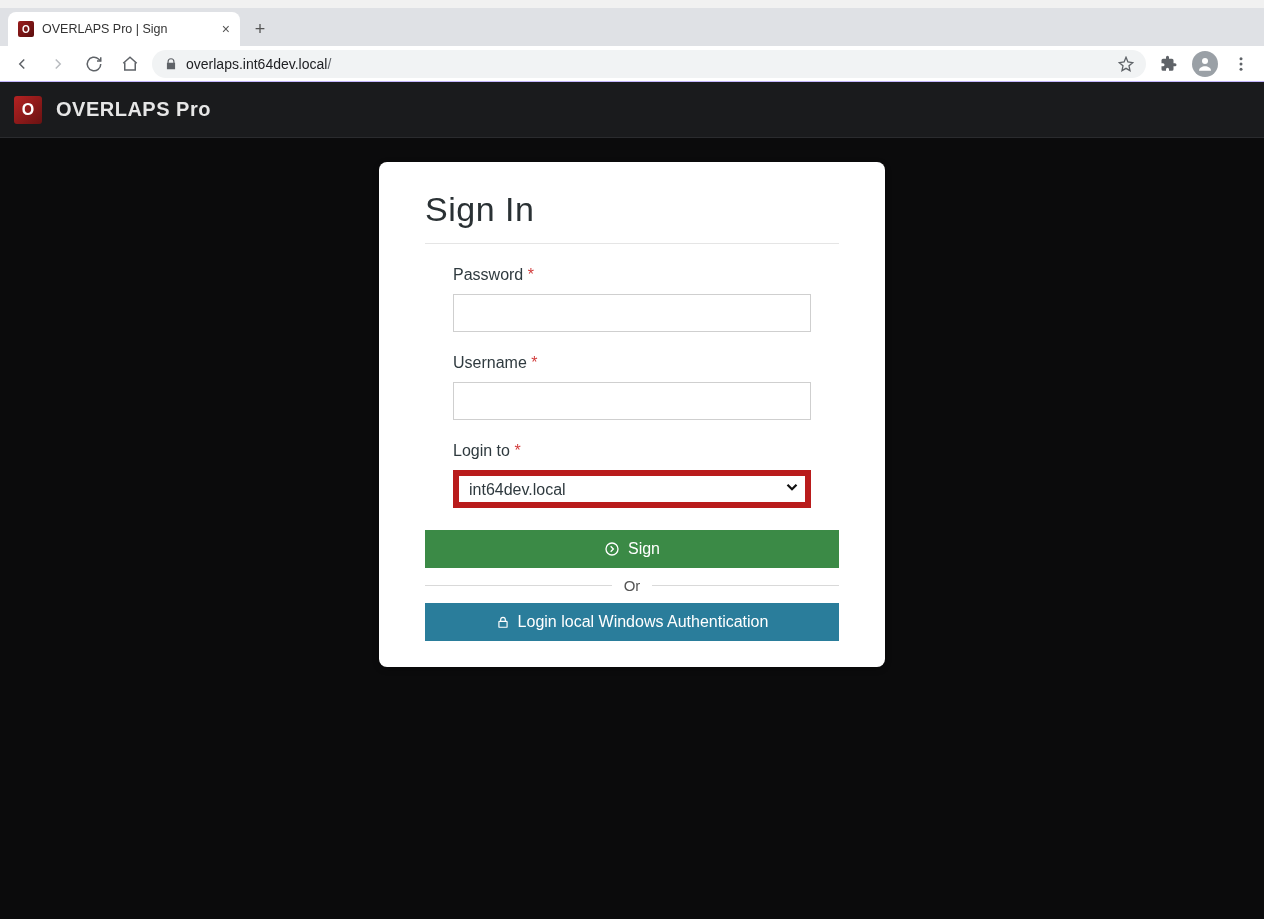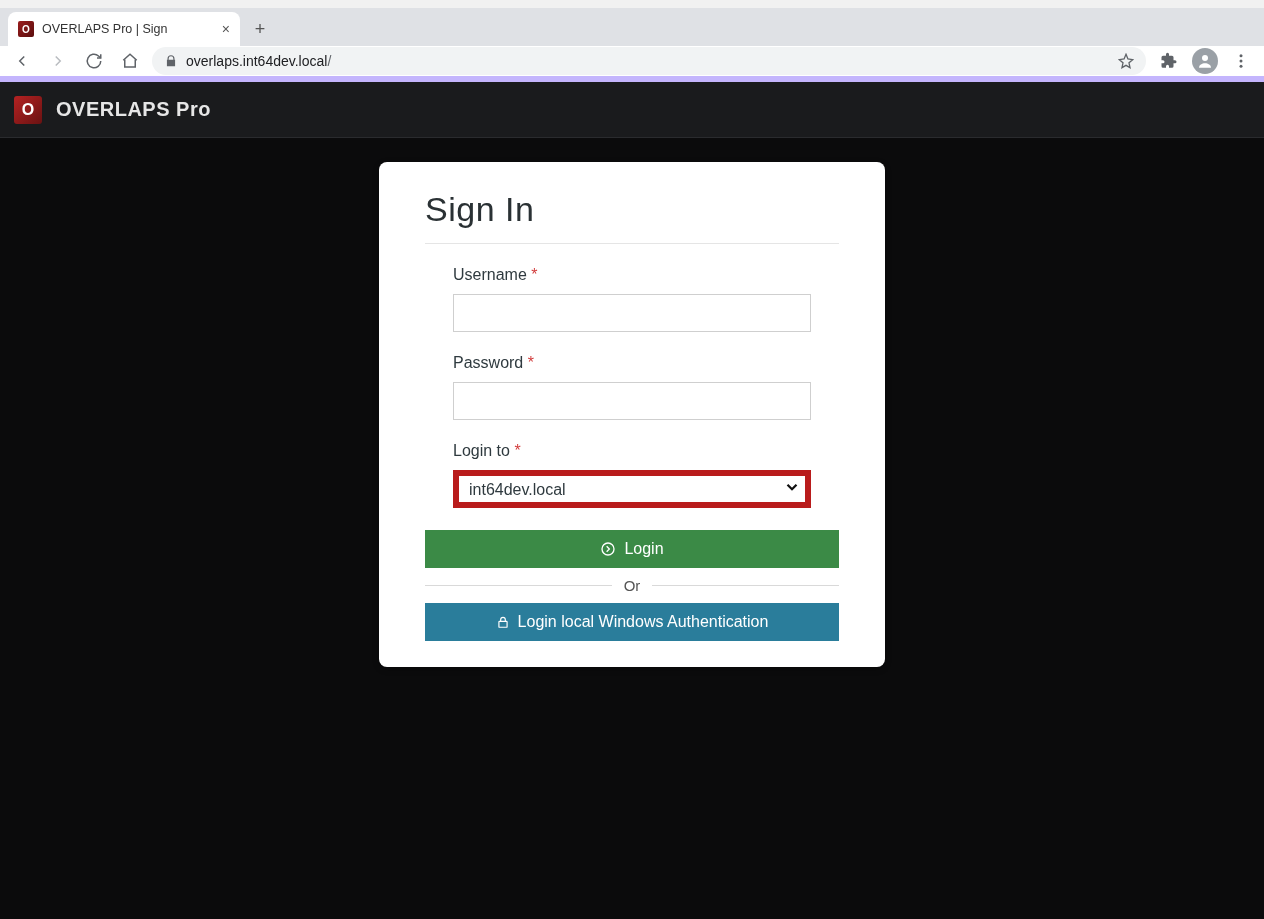--- a/index.html
+++ b/index.html
@@ -13,21 +13,21 @@
 
   
   .tab-strip { height: 38px; background: #dfe1e5; display: flex; align-items: flex-end; padding-left: 8px; position: relative; }
   .tab { background: #fff; height: 34px; width: 232px; border-top-left-radius: 8px; border-top-right-radius: 8px; display: flex; align-items: center; padding: 0 10px; gap: 8px; font-size: 12.5px; color: #333; position: relative; }
   .tab .favicon { width: 16px; height: 16px; background: linear-gradient(135deg,#9a1c1c 0%, #5a0e0e 100%); border-radius: 2px; display:flex;align-items:center;justify-content:center;color:#fff;font-size:10px;font-weight:bold;}
   .tab .tab-title { flex: 1; white-space: nowrap; overflow: hidden; }
   .tab .tab-close { color:#555; font-size:14px; }
   .new-tab { width: 28px; height: 28px; display:flex; align-items:center; justify-content:center; color:#555; font-size:18px; margin-left:6px; margin-bottom:3px; border-radius:50%; }
 
   
-  .toolbar { height: 36px; background: #fff; border-bottom: 6px solid #c4b5fd; display: flex; align-items: center; padding: 0 8px; gap: 8px; }
+  .toolbar { height: 36px; background: #fff; border-bottom: 1px solid #c4b5fd; display: flex; align-items: center; padding: 0 8px; gap: 8px; }
   .nav-btn { width: 28px; height: 28px; display:flex; align-items:center; justify-content:center; color:#5f6368; border-radius:50%; }
   .nav-btn.disabled { color:#b9bcc0; }
   .addr { flex:1; height:28px; background:#f1f3f4; border-radius:14px; display:flex; align-items:center; padding:0 12px; gap:8px; color:#202124; font-size:14px; }
   .addr .lock { color:#5f6368; font-size:13px; }
   .addr .url { flex:1; white-space:nowrap; overflow:hidden; }
   .addr .url .host { color:#202124; }
   .addr .url .path { color:#5f6368; }
   .tool-icons { display:flex; align-items:center; gap:14px; color:#5f6368; padding:0 6px; }
   .avatar { width:26px; height:26px; border-radius:50%; background:#9aa0a6; display:flex;align-items:center;justify-content:center;color:#fff; }
 
@@ -146,32 +146,32 @@
   </div>
 
   <div class="page">
     <div class="card">
       <h1>Sign In</h1>
       <hr class="sep">
 
       <div class="fields">
         <div class="field">
           <label>
+            <span>Password</span>
+            <span class="req">*</span>
+          </label>
+          <input type="password" style="">
+        </div>
+
+        <div class="field">
+          <label>
             <span>Username</span>
             <span class="req">*</span>
           </label>
           <input type="text" style="">
-        </div>
-
-        <div class="field">
-          <label>
-            <span>Password</span>
-            <span class="req">*</span>
-          </label>
-          <input type="password" style="">
         </div>
 
         <div class="field">
           <label>
             <span>Login to</span>
             <span class="req">*</span>
           </label>
           <div class="select-wrap">
             <select>
               <option>int64dev.local</option>
@@ -185,21 +185,21 @@
         </div>
       </div>
 
       <button class="btn btn-green" style="margin-top:20px;">
         <span>
           <svg width="16" height="16" viewBox="0 0 24 24" fill="none" stroke="#fff" stroke-width="2">
               <circle cx="12" cy="12" r="9"></circle>
               <path d="M10 8l4 4-4 4"></path>
             </svg>
         </span>
-        <span>Login</span>
+        <span>Sign</span>
       </button>
 
       <div class="or-row">
         <div class="line"></div>
         <span>Or</span>
         <div class="line"></div>
       </div>
 
       <button class="btn btn-teal">
         <span>

